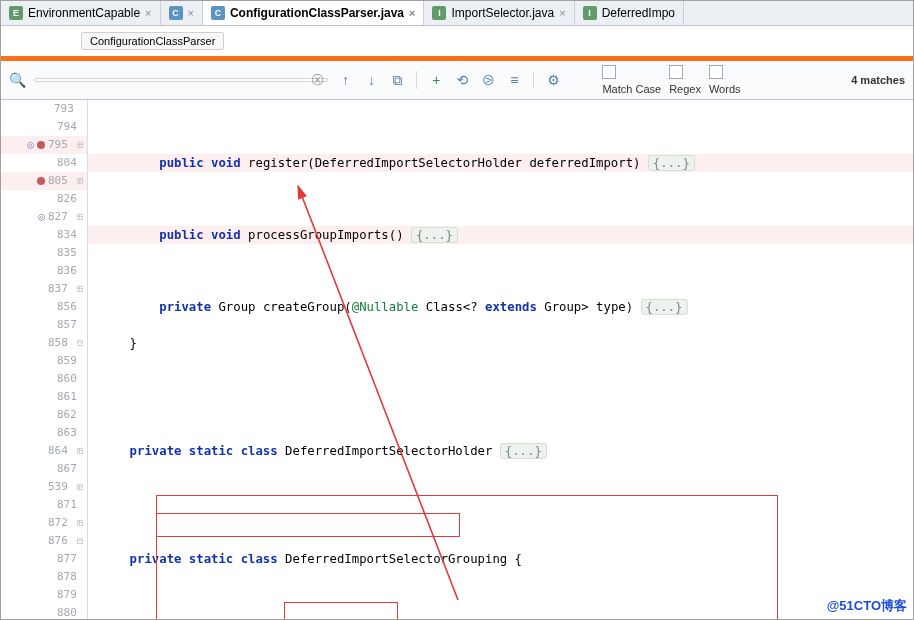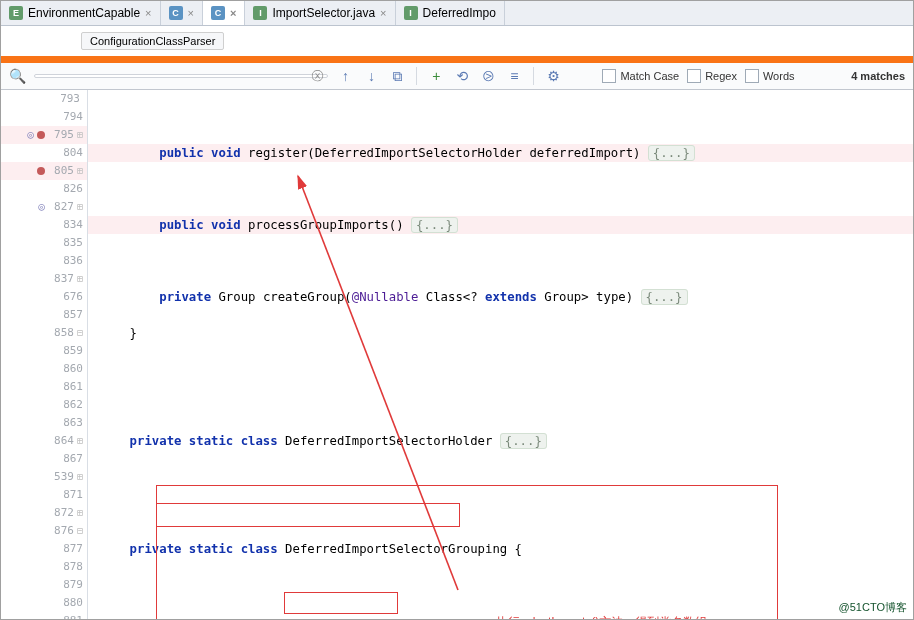--- a/index.html
+++ b/index.html
@@ -4,65 +4,66 @@
 <style>
   html,body{margin:0;padding:0;font-family:Arial,Helvetica,sans-serif;font-size:12px;background:#fff;color:#000;}
   body{width:914px;height:620px;overflow:hidden;position:relative;border:1px solid #a0a0a0;box-sizing:border-box;}
   .tabs{display:flex;background:#eceff4;border-bottom:1px solid #bcc4cf;height:24px;overflow:hidden;}
   .tab{display:flex;align-items:center;padding:0 8px;border-right:1px solid #c9d0da;gap:5px;white-space:nowrap;cursor:pointer;}
   .tab.active{background:#fff;font-weight:bold;}
   .t-ico{width:14px;height:14px;border-radius:2px;display:inline-block;background:#7ea44a;color:#fff;font-size:9px;line-height:14px;text-align:center;font-weight:bold;}
   .t-ico.c{background:#5b93c3;}
   .t-ico.i{background:#629b6a;}
   .t-close{color:#888;font-size:11px;}
-  .crumbs{display:flex;padding:6px 8px 6px 80px;background:#fff;border-bottom:7px solid #f97316;}
+  .crumbs{display:flex;padding:6px 8px 6px 80px;background:#fff;border-bottom:5px solid #f97316;}
   .crumb{border:1px solid #cfcfcf;background:#f6f7f9;padding:2px 8px;font-size:11px;border-radius:2px;}
   .searchbar{display:flex;align-items:center;padding:4px 8px;gap:8px;border-bottom:1px solid #c2c7cf;background:#fafbfc;}
   .mag{font-size:14px;color:#888;}
   .sinput{flex:0 0 280px;display:flex;align-items:center;border:1px solid #cfd3da;background:#fff;border-radius:3px;padding:1px 6px;position:relative;}
   .sinput input{border:none;outline:none;width:100%;font-size:12px;padding:2px 16px 2px 2px;}
   .sinput .clr{position:absolute;right:4px;color:#888;font-size:12px;cursor:pointer;}
   .ibtn{width:18px;height:18px;display:flex;align-items:center;justify-content:center;color:#5b7ab3;font-size:14px;cursor:pointer;}
   .sep{width:1px;height:18px;background:#d5dae1;margin:0 2px;}
-  .chk{display:flex;align-items:center;gap:4px;font-size:11px;color:#333;}
+  .chk{display:flex;gap:4px;font-size:11px;color:#333;flex-direction:column;}
   .box{width:12px;height:12px;border:1px solid #9faab6;background:#fff;}
   .match{font-size:11px;font-weight:bold;color:#333;margin-left:auto;}
   .editor{display:flex;height:540px;}
   .gutter{width:86px;border-right:1px solid #d9dee5;background:#fff;font-family:Consolas,monospace;font-size:11px;color:#a4a9b0;}
   .grow{height:18px;line-height:18px;display:flex;align-items:center;justify-content:flex-end;padding-right:4px;gap:3px;}
-  .grow .ln{width:26px;text-align:right;}
+  .grow .ln{width:26px;}
   .grow .bp{width:8px;height:8px;border-radius:50%;}
   .grow .fold{color:#c1c1c1;font-size:10px;cursor:pointer;}
   .code{flex:1;font-family:Consolas,monospace;font-size:12.3px;line-height:18px;white-space:pre;overflow:hidden;position:relative;}
   .cline{height:18px;padding-left:12px;position:relative;}
   .kw{color:#1232ac;font-weight:bold;}
-  .ann{color:#4c1d95;}
+  .ann{color:#15803d;}
   .fld{color:#832a72;}
   .fold-body{background:#eef2ee;border:1px solid #d3e0d3;border-radius:3px;padding:0 4px;color:#7b8a7b;}
   .hl-line{background:#fdeef0;}
   .redbox{position:absolute;border:1.5px solid #e03a3a;pointer-events:none;}
   .redtxt{position:absolute;color:#e03a3a;font-family:Arial;font-size:12px;line-height:16px;}
   svg.arrow{position:absolute;top:0;left:0;pointer-events:none;}
-  .watermark{position:absolute;right:6px;bottom:4px;color:#14532d;font-size:11px;}
+  .watermark{position:absolute;right:6px;bottom:4px;color:#1d4ed8;font-size:13px;font-weight:bold;}
 </style>
 </head>
 <body>
 
 <div class="tabs">
   <div class="tab">
       <span class="t-ico i">E</span>
       <span>EnvironmentCapable</span>
       <span class="t-close">×</span>
     </div>
   <div class="tab">
       <span class="t-ico c">C</span>
       <span class="t-close">×</span>
     </div>
   <div class="tab active">
       <span class="t-ico c">C</span>
+      <span>ConfigurationClassParser.java</span>
       <span class="t-close">×</span>
     </div>
   <div class="tab">
       <span class="t-ico i">I</span>
       <span>ImportSelector.java</span>
       <span class="t-close">×</span>
     </div>
   <div class="tab">
       <span class="t-ico i">I</span>
       <span>DeferredImpo</span>
@@ -142,21 +143,21 @@
         <span class="ln">835</span>
       </div>
     <div class="grow">
         <span class="ln">836</span>
       </div>
     <div class="grow">
         <span class="ln">837</span>
         <span class="fold">⊞</span>
       </div>
     <div class="grow">
-        <span class="ln">676</span>
+        <span class="ln">856</span>
       </div>
     <div class="grow">
         <span class="ln">857</span>
       </div>
     <div class="grow">
         <span class="ln">858</span>
         <span class="fold">⊟</span>
       </div>
     <div class="grow">
         <span class="ln">859</span>

